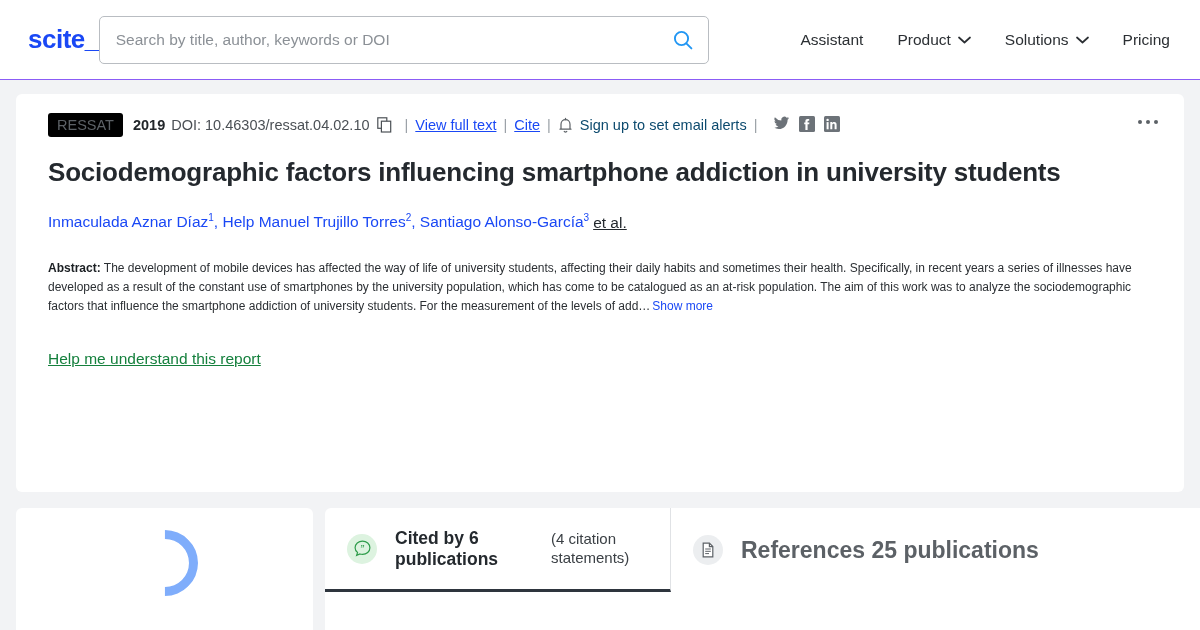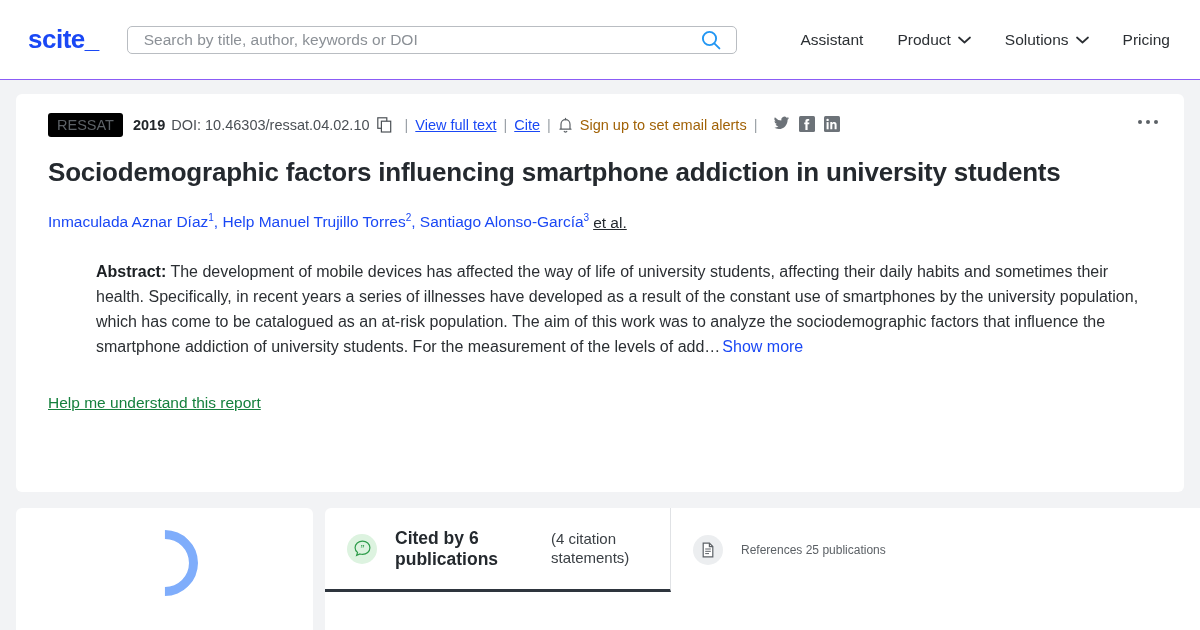--- a/index.html
+++ b/index.html
@@ -21,23 +21,22 @@
     position: relative;
   }
   .logo {
     font-size: 26px;
     font-weight: bold;
     color: #1a48f5;
     letter-spacing: -0.5px;
     white-space: nowrap;
   }
   .search-wrap {
-    margin-left: 28px;
     width: 610px;
-    height: 28px;
+    height: 48px;
     border: 1px solid #b9bdc2;
     border-radius: 5px;
     background: #fff;
     display: flex;
     align-items: center;
     padding: 0 8px 0 16px;
   }
   .search-input {
     flex: 1;
     border: none;
@@ -99,21 +98,21 @@
   .year { font-weight: bold; color: #22262a; margin-right: 6px; }
   .doi { color: #4b5055; }
   .copy-ico { margin: 0 6px 0 7px; display: inline-flex; }
   .sep { color: #9aa0a6; margin: 0 7px; }
   .link-u {
     color: #1a48f5;
     text-decoration: underline;
     cursor: pointer;
   }
   .bell { margin-right: 7px; display: inline-flex; }
-  .alerts { color: #a16207; }
+  .alerts { color: #0c4a6e; }
   .socials { display: flex; align-items: center; gap: 9px; margin-left: 9px; }
   .dots {
     position: absolute;
     right: 26px; top: 26px;
     display: flex; gap: 4px;
     cursor: pointer;
   }
   .dots i { width: 4px; height: 4px; border-radius: 50%; background: #5c6166; display: block; }
 
   .title {
@@ -135,25 +134,24 @@
   .authors sup { font-size: 10px; vertical-align: super; }
   .authors .comma { color: #1a48f5; }
   .etal {
     color: #24292e;
     text-decoration: underline;
     margin-left: 4px;
     cursor: pointer;
   }
   .abstract {
     margin-top: 26px;
-    font-size: 16px;
+    font-size: 12px;
     line-height: 1.58;
     color: #2b2f33;
     max-width: 1125px;
-    margin-left: 48px;
   }
   .abstract b { color: #1b1f23; }
   .showmore { color: #1a48f5; cursor: pointer; margin-left: 2px; }
   .help-link {
     display: inline-block;
     margin-top: 34px;
     font-size: 15.5px;
     color: #15803d;
     text-decoration: underline;
     cursor: pointer;
@@ -220,22 +218,22 @@
     max-width: 130px;
   }
   .tab-sub {
     font-size: 15px;
     color: #3b4045;
     line-height: 1.25;
     max-width: 95px;
     margin-left: 8px;
   }
   .tab-label-wide {
-    font-size: 12px;
-    font-weight: normal;
+    font-size: 23px;
+    font-weight: bold;
     color: #5c6166;
     white-space: nowrap;
   }
 </style>
 </head>
 <body>
 
 <div class="header">
   <div class="logo">scite_</div>
 

